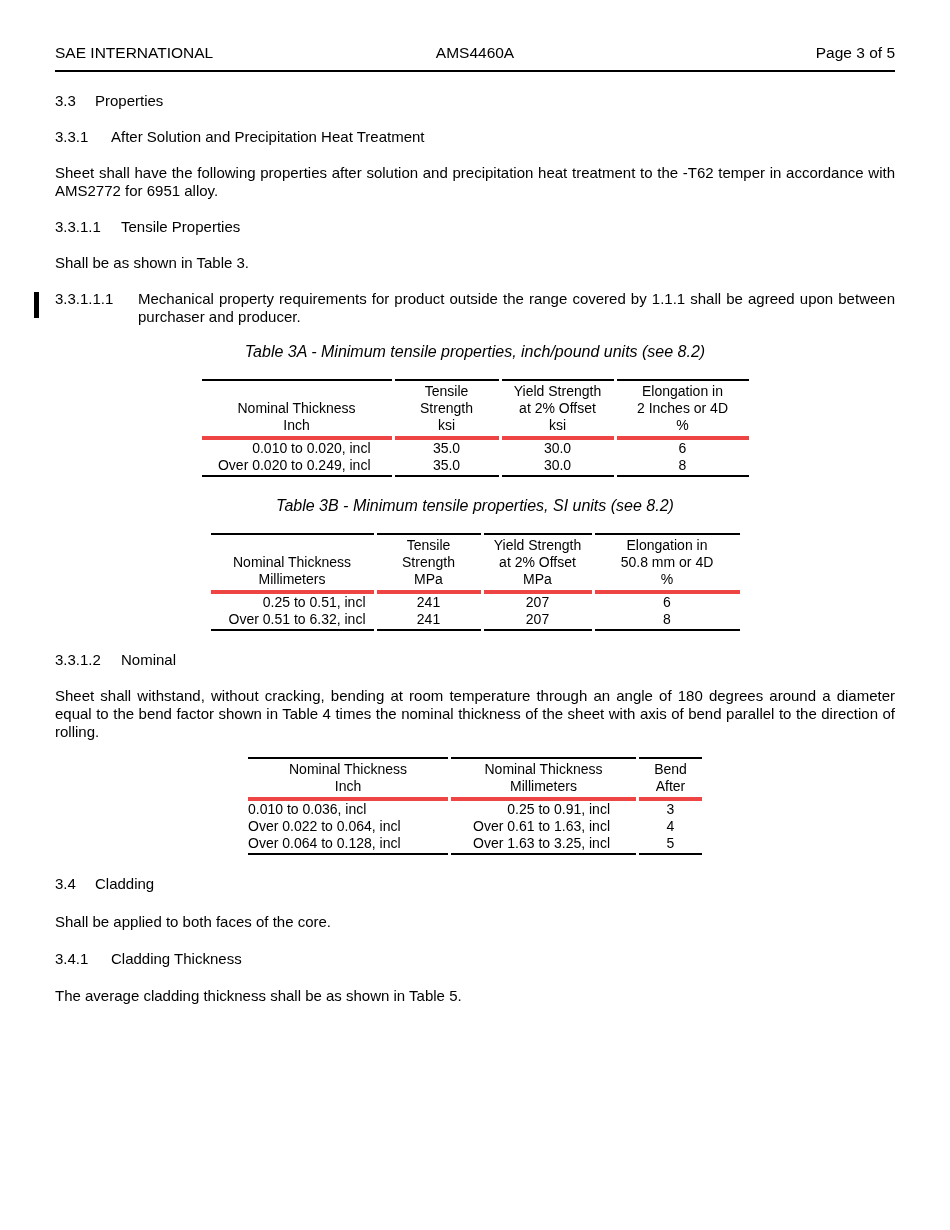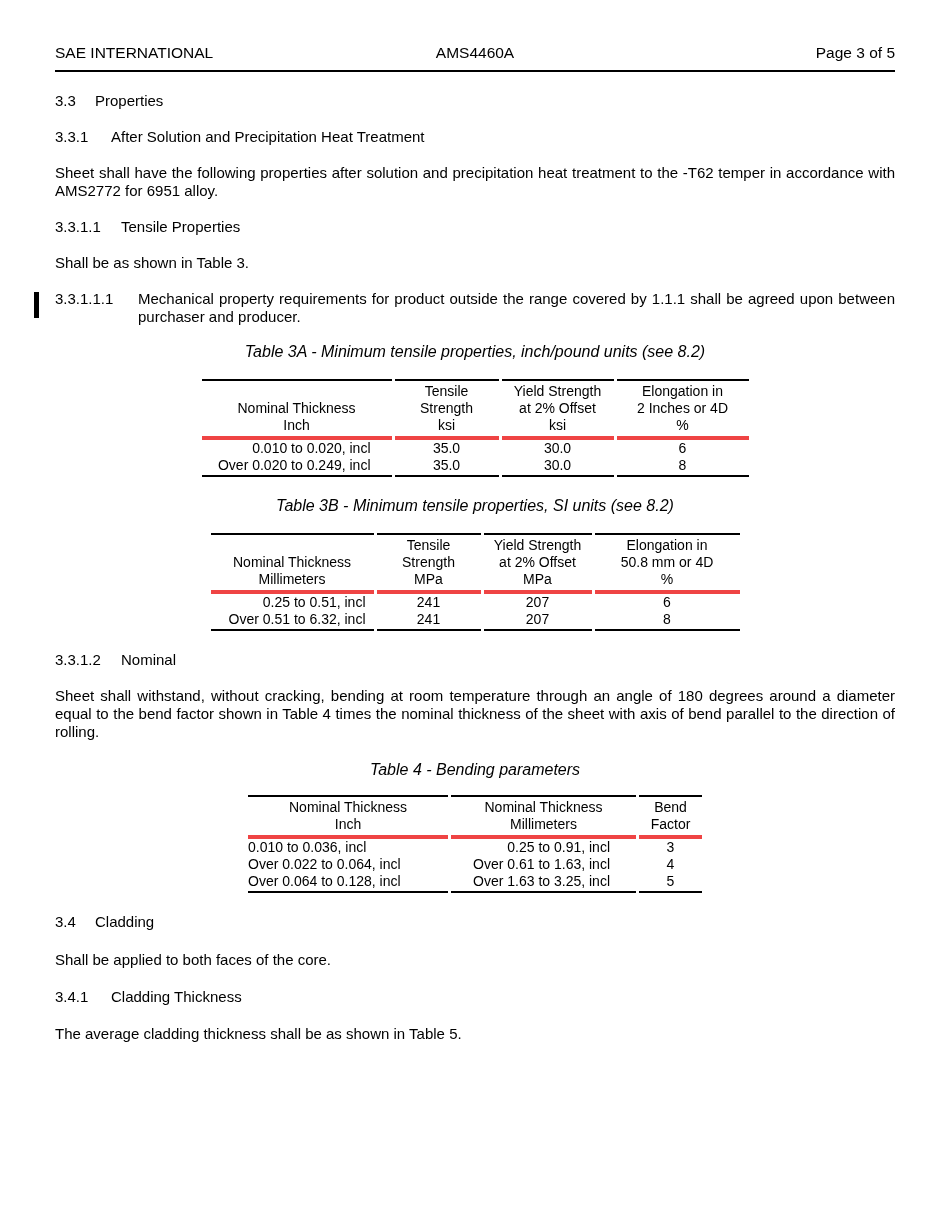--- a/index.html
+++ b/index.html
@@ -182,36 +182,35 @@
       </tbody>
     </table>
 
     <div class="heading mt20">
       <span class="hnum w35">3.3.1.2</span>
       <span>Nominal</span>
     </div>
 
     <div class="para mt18">Sheet shall withstand, without cracking, bending at room temperature through an angle of 180 degrees around a diameter equal to the bend factor shown in Table 4 times the nominal thickness of the sheet with axis of bend parallel to the direction of rolling.</div>
 
-    <div class="tbl-title mt20">Table 4 - Bending parameters</div>
 
     <table class="spec t4 mt16">
       <colgroup>
           <col style="width:200px">
           <col style="width:185px">
           <col style="width:63px">
         </colgroup>
       <thead>
         <tr>
           <th>Nominal Thickness
 Inch</th>
           <th>Nominal Thickness
 Millimeters</th>
           <th>Bend
-Factor</th>
+After</th>
         </tr>
       </thead>
       <tbody>
         <tr>
           <td class="c1">0.010 to 0.036, incl</td>
           <td class="c2">0.25 to 0.91, incl</td>
           <td>3</td>
         </tr>
         <tr>
           <td class="c1">Over 0.022 to 0.064, incl</td>

